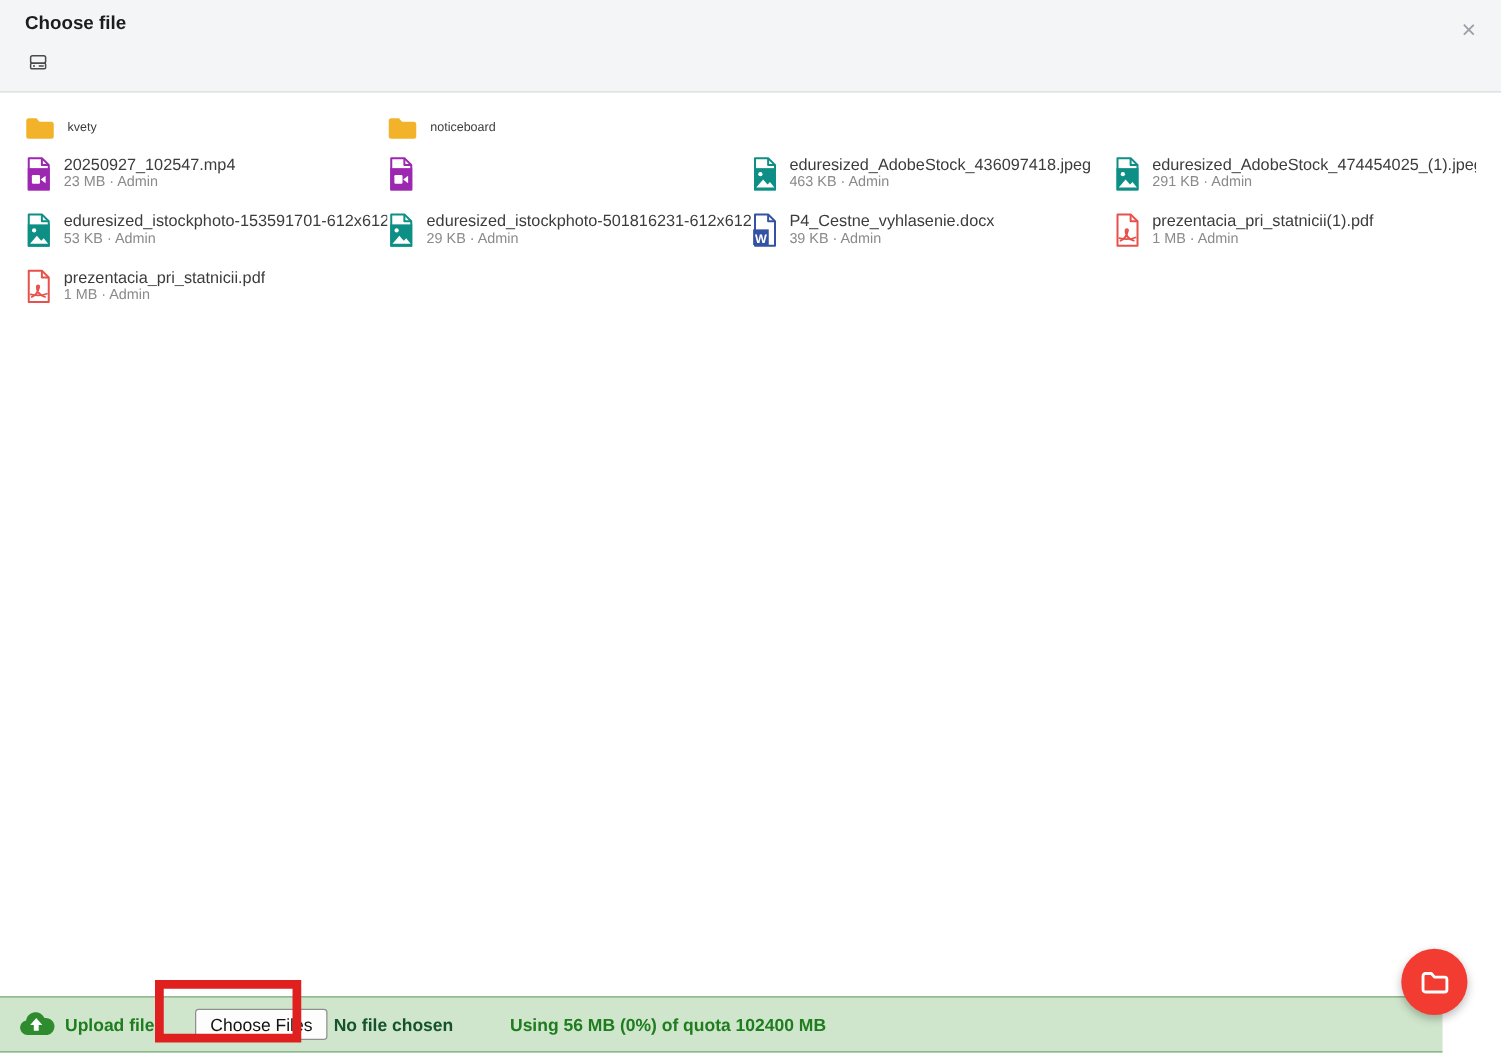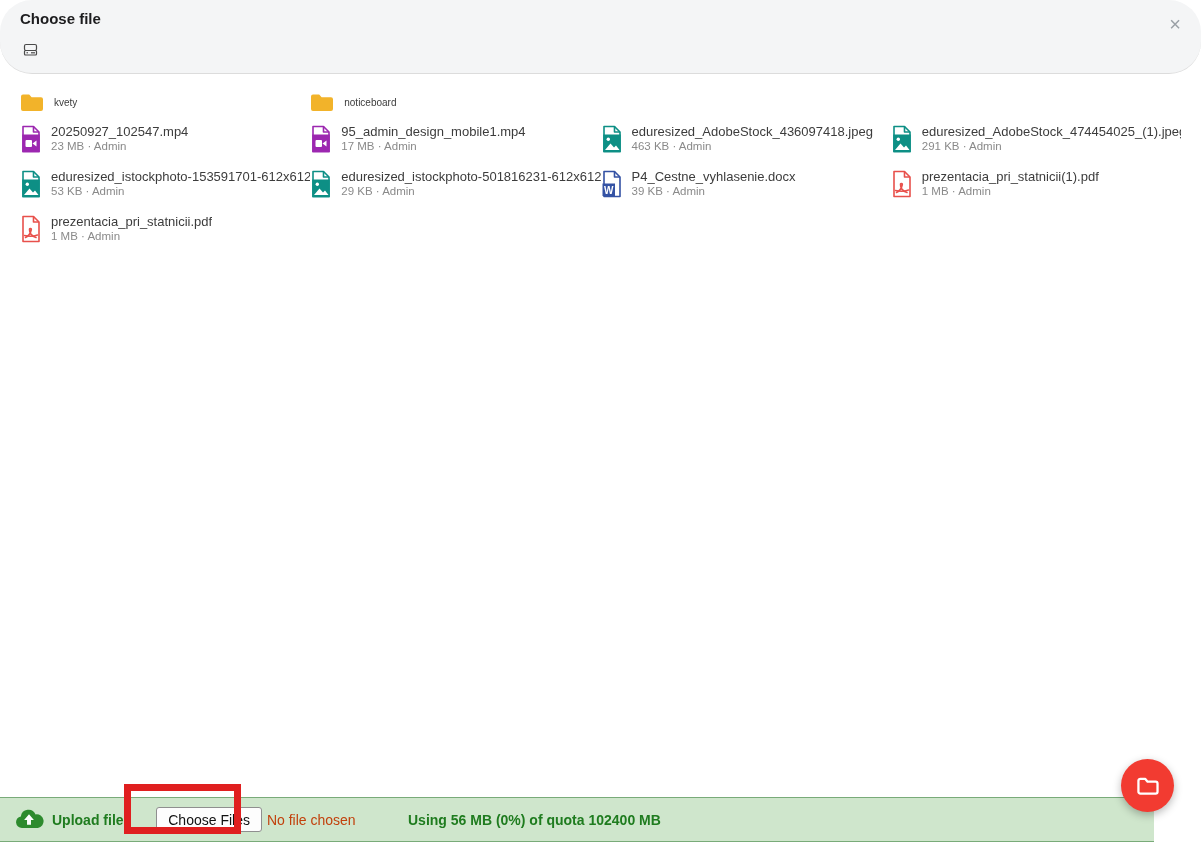--- a/index.html
+++ b/index.html
@@ -11,21 +11,20 @@
     overflow: hidden;
     color: #3c3c3c;
   }
 
   
   .dlg-header {
     position: relative;
     height: 74px;
     background: #f4f5f6;
     border-bottom: 1px solid #dcdcdc;
-    border-radius: 32px;
   }
   .dlg-title {
     position: absolute; top: 10px; left: 20px;
     font-size: 15px; font-weight: bold; color: #1d1d1f;
   }
   .root-drive { position: absolute; top: 41px; left: 22px; width: 17px; height: 17px; }
   .close-btn {
     position: absolute; top: 12px; right: 14px;
     width: 24px; height: 24px;
     font-size: 20px; line-height: 22px; text-align: center;
@@ -106,21 +105,21 @@
     margin-left: 28px;
     height: 25px; padding: 2px 11px;
     font-size: 14px; color: #111;
     background: #fdfdfd;
     border: 1px solid #8f8f8f; border-radius: 3px;
     cursor: pointer;
     font-family: "Liberation Sans", sans-serif;
   }
   .no-file {
     margin-left: 5px;
-    font-size: 14px; color: #c2410c;
+    font-size: 14px; color: #14532d; font-weight: bold;
   }
   .quota-text {
     position: absolute; left: 408px; top: 50%;
     transform: translateY(-50%);
     font-size: 14px; font-weight: bold; color: #1f7c1f;
   }
 
   
   .annotation-rect {
     position: absolute; left: 124px; top: 784px;
@@ -196,24 +195,20 @@
       </div>
       <div class="file-item">
         <span style="display:flex;">
           <svg width="22" height="28" viewBox="0 0 22 28">
             <path d="M3 1.5 H13.5 L19 7 V26.5 H3 Z" fill="#fff" stroke="#9c27b0" stroke-width="1.6" stroke-linejoin="round"></path>
             <path d="M13.5 1.5 V7 H19" fill="none" stroke="#9c27b0" stroke-width="1.6" stroke-linejoin="round"></path>
             <rect x="2.2" y="9.5" width="17.6" height="17.8" fill="#9c27b0"></rect>
             <rect x="5.5" y="15" width="6.5" height="7" rx="1" fill="#fff"></rect>
             <polygon points="12.5,18.5 16.5,15.5 16.5,21.5" fill="#fff"></polygon>
           </svg>
-        </span>
-        <span class="txt">
-          <div class="fname">95_admin_design_mobile1.mp4</div>
-          <div class="fmeta">17 MB · Admin</div>
         </span>
       </div>
       <div class="file-item">
         <span style="display:flex;">
           <svg width="22" height="28" viewBox="0 0 22 28">
             <path d="M3 1.5 H13.5 L19 7 V26.5 H3 Z" fill="#fff" stroke="#0d8f85" stroke-width="1.6" stroke-linejoin="round"></path>
             <path d="M13.5 1.5 V7 H19" fill="none" stroke="#0d8f85" stroke-width="1.6" stroke-linejoin="round"></path>
             <rect x="2.2" y="9.5" width="17.6" height="17.8" fill="#0d8f85"></rect>
             <circle cx="7.3" cy="14.3" r="1.7" fill="#fff"></circle>
             <polygon points="4,25 9.5,18.5 13,22.5 15,20.5 18.5,25" fill="#fff"></polygon>

